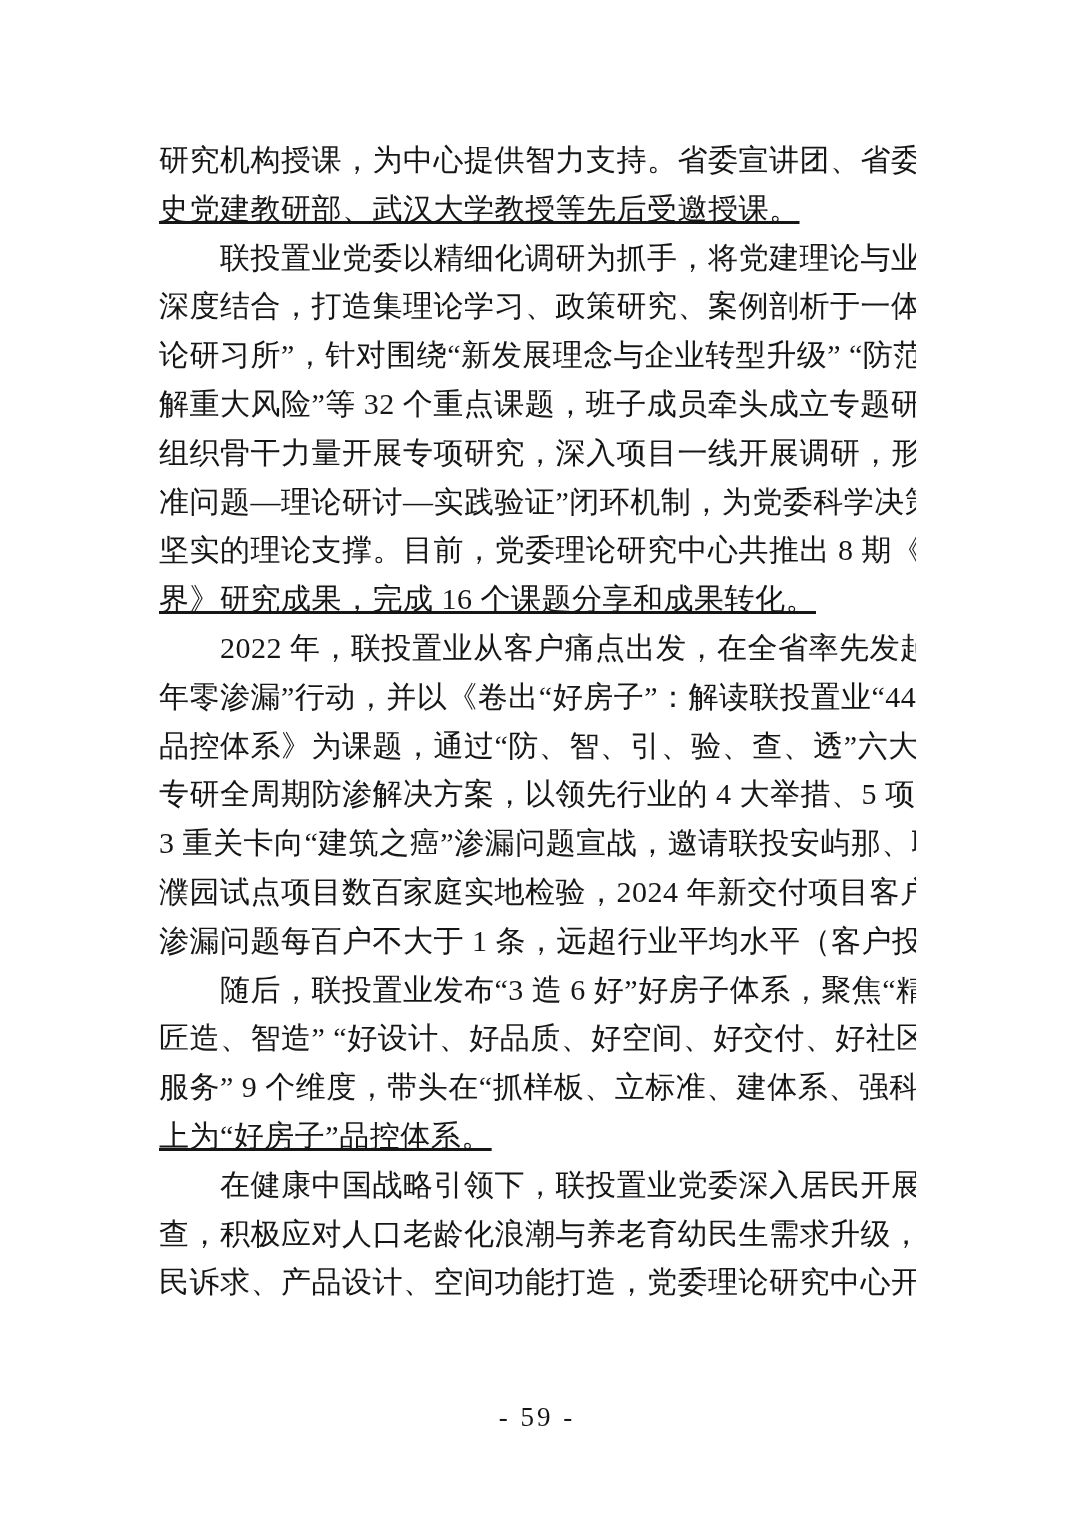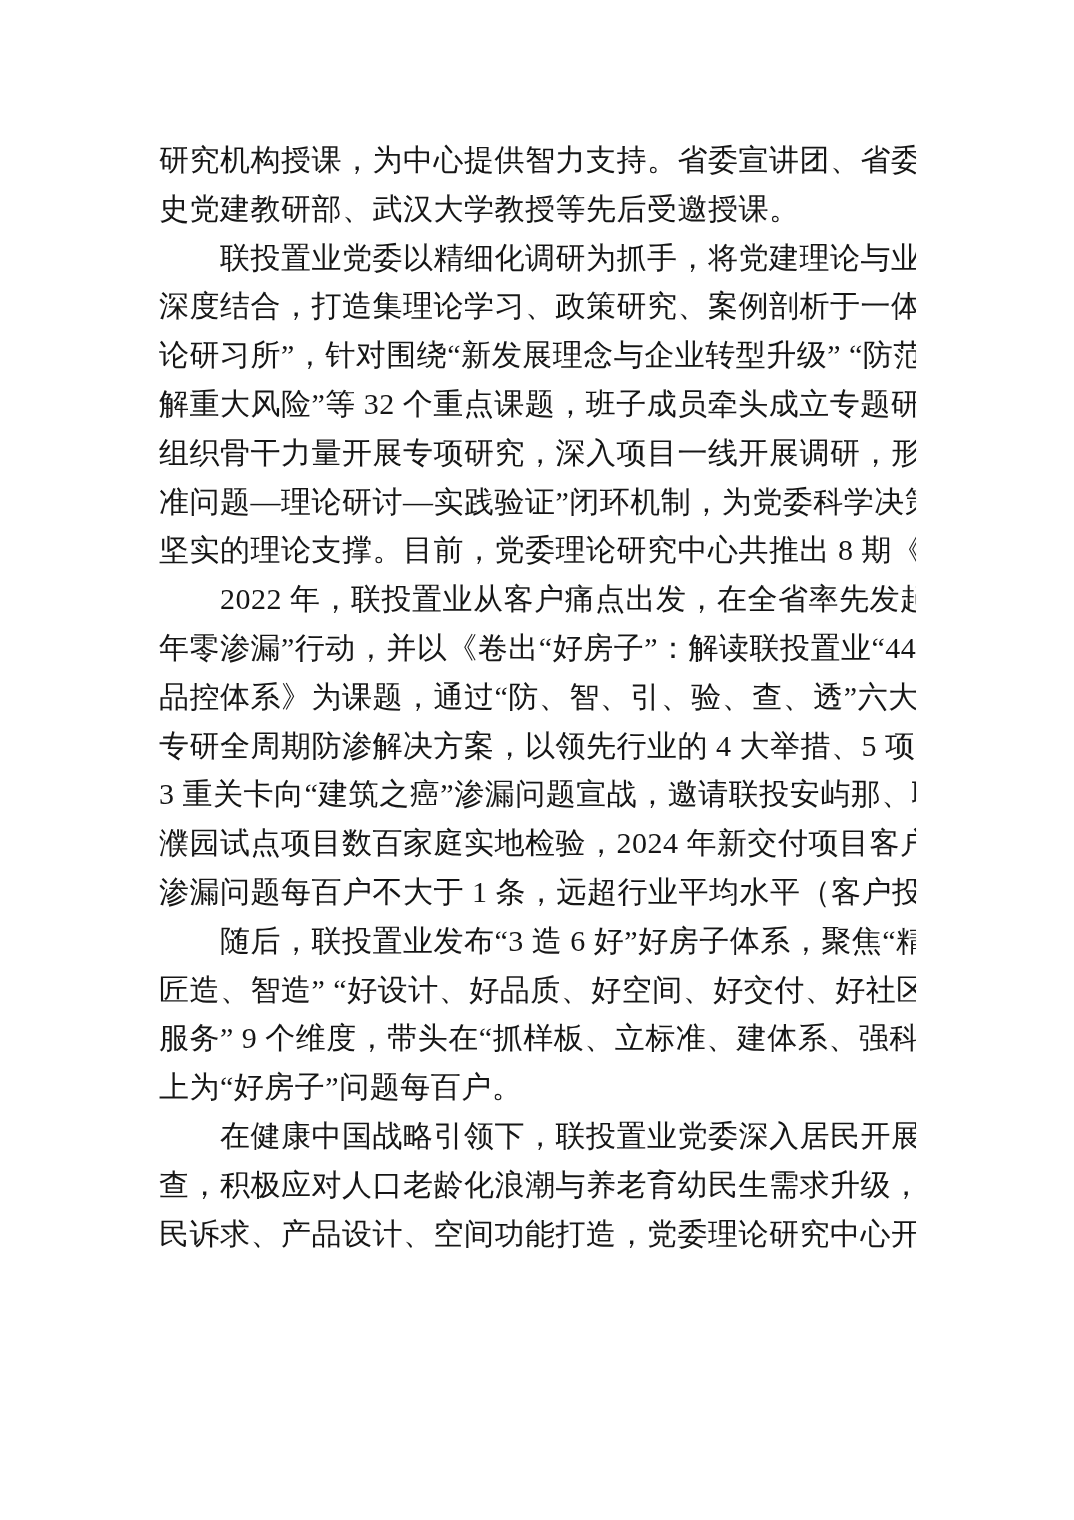--- a/index.html
+++ b/index.html
@@ -30,20 +30,21 @@
     overflow: hidden;
     letter-spacing: 0.5px;
   }
   .line.justify {
     text-align: justify;
     text-align-last: justify;
   }
   .line.left {
     text-align: right;
     text-align-last: left;
+    text-decoration: underline;
   }
   .line.indent {
     padding-left: 61px;
   }
   .footer {
     position: absolute;
     top: 1402px;
     left: 0;
     width: 100%;
     text-align: center;
@@ -59,28 +60,30 @@
   <div class="text-block">
       <div class="line justify">研究机构授课，为中心提供智力支持。省委宣讲团、省委党校党</div>
       <div class="line left">史党建教研部、武汉大学教授等先后受邀授课。</div>
       <div class="line justify indent">联投置业党委以精细化调研为抓手，将党建理论与业务痛点</div>
       <div class="line justify">深度结合，打造集理论学习、政策研究、案例剖析于一体的“理</div>
       <div class="line justify">论研习所”，针对围绕“新发展理念与企业转型升级” “防范化</div>
       <div class="line justify">解重大风险”等 32 个重点课题，班子成员牵头成立专题研究组，</div>
       <div class="line justify">组织骨干力量开展专项研究，深入项目一线开展调研，形成“找</div>
       <div class="line justify">准问题—理论研讨—实践验证”闭环机制，为党委科学决策提供</div>
       <div class="line justify">坚实的理论支撑。目前，党委理论研究中心共推出 8 期《焕新视</div>
+      <div class="line left">界》研究成果，完成 16 个课题分享和成果转化。</div>
       <div class="line justify indent">2022 年，联投置业从客户痛点出发，在全省率先发起“两</div>
       <div class="line justify">年零渗漏”行动，并以《卷出“好房子”：解读联投置业“44533”</div>
       <div class="line justify">品控体系》为课题，通过“防、智、引、验、查、透”六大措施</div>
       <div class="line justify">专研全周期防渗解决方案，以领先行业的 4 大举措、5 项专研、</div>
       <div class="line justify">3 重关卡向“建筑之癌”渗漏问题宣战，邀请联投安屿那、联投</div>
       <div class="line justify">濮园试点项目数百家庭实地检验，2024 年新交付项目客户投诉</div>
       <div class="line justify">渗漏问题每百户不大于 1 条，远超行业平均水平（客户投诉渗漏</div>
       <div class="line justify indent">随后，联投置业发布“3 造 6 好”好房子体系，聚焦“精造、</div>
       <div class="line justify">匠造、智造” “好设计、好品质、好空间、好交付、好社区、好</div>
       <div class="line justify">服务” 9 个维度，带头在“抓样板、立标准、建体系、强科技”</div>
-      <div class="line left">上为“好房子”问题每百户。</div>
+      <div class="line left">上为“好房子”品控体系。</div>
       <div class="line justify indent">在健康中国战略引领下，联投置业党委深入居民开展问卷调</div>
       <div class="line justify">查，积极应对人口老龄化浪潮与养老育幼民生需求升级，围绕居</div>
       <div class="line justify">民诉求、产品设计、空间功能打造，党委理论研究中心开展《武</div>
     </div>
+  <div class="footer">- 59 -</div>
 </div>
 
 </body></html>

